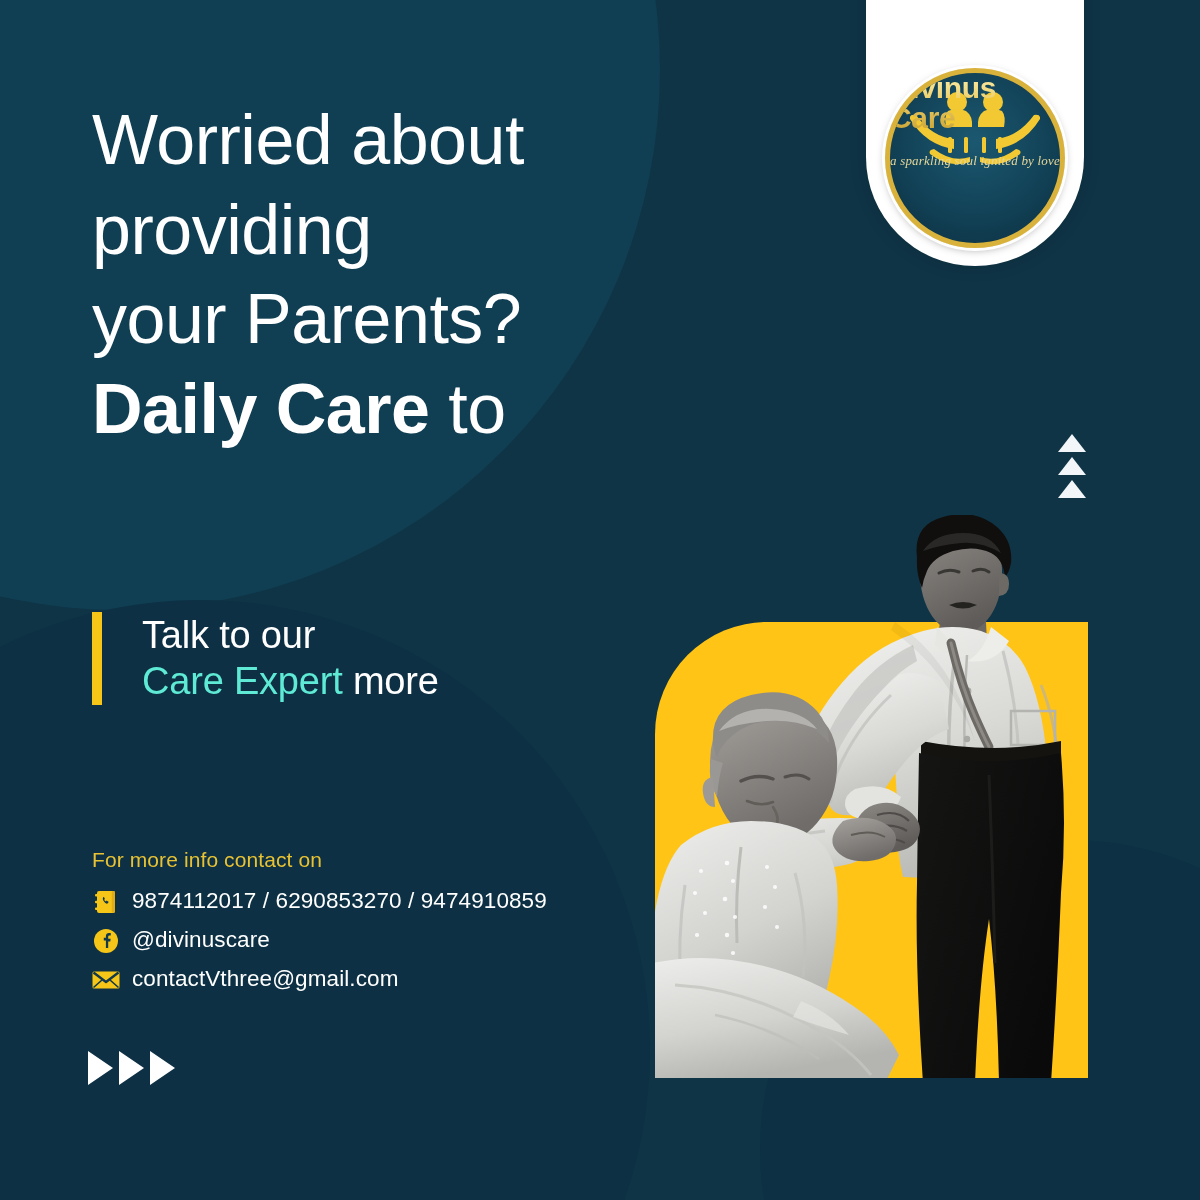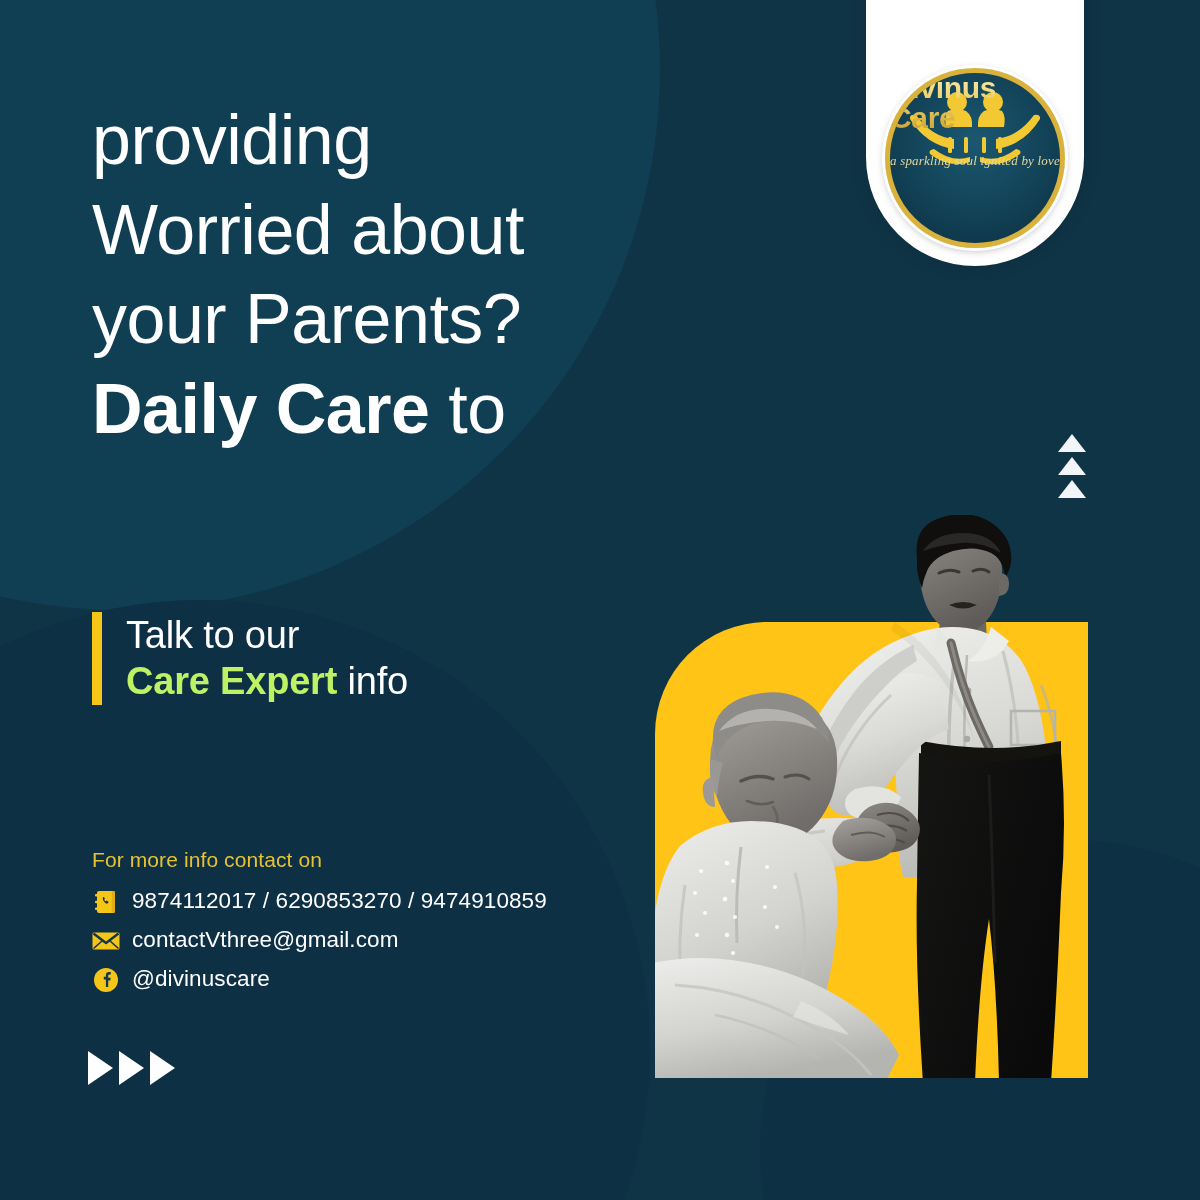--- a/index.html
+++ b/index.html
@@ -108,22 +108,23 @@
   }
   .sub-bar {
     width:10px; height:93px;
     background:#f5c518;
     flex:0 0 auto;
     margin-right:24px;
   }
   .sub-lines {
     font-size:38px; line-height:1.22; color:#ffffff; font-weight:400;
     letter-spacing:-0.2px;
-  }
-  .sub-lines .accent { color:#bef264;font-weight:bold; }
+    margin-left:16px;
+  }
+  .sub-lines .accent { color:#5eead4; }
 
   
   .contact-block { position:absolute; left:92px; top:848px; }
   .contact-title {
     color:#e8c232; font-size:21px; font-weight:normal;
     letter-spacing:0.1px; margin-bottom:16px;
   }
   .contact-row {
     display:flex; 
     margin-bottom:11px;
@@ -209,31 +210,31 @@
             <rect x="72" y="48" width="4" height="16" rx="1.5"></rect>
           </g>
         </svg>
       </div>
       <div class="logo-name">Divinus Care</div>
       <div class="logo-tagline">a sparkling soul ignited by love</div>
     </div>
   </div>
 
   <div class="headline">
+    <div>Worried about</div>
     <div>providing</div>
-    <div>Worried about</div>
     <div>your Parents?</div>
     <div><span class="strong">Daily Care</span><span> to</span></div>
   </div>
 
   <div class="sub-block">
     <div class="sub-bar"></div>
     <div class="sub-lines">
       <div>Talk to our</div>
-      <div><span class="accent">Care Expert</span><span> info</span></div>
+      <div><span class="accent">Care Expert</span><span> more</span></div>
     </div>
   </div>
 
   <div class="contact-block">
     <div class="contact-title">For more info contact on</div>
 
     <div class="contact-row">
       <span class="ic">
         <svg width="26" height="26" viewBox="0 0 26 26" xmlns="http://www.w3.org/2000/svg">
           <rect x="4" y="2" width="18" height="22" rx="2" fill="#f5c518"></rect>
@@ -242,37 +243,37 @@
           <rect x="2" y="18.4" width="4" height="2.6" rx="1" fill="#f5c518"></rect>
           <path d="M10.2 8.6c-.7.7-.6 2 .6 3.7 1.2 1.7 2.6 2.6 3.5 2.3.5-.2.8-.7 1.1-1.2.2-.4.1-.7-.3-.9l-1.2-.7c-.4-.2-.7-.1-.9.2l-.3.4c-.6-.3-1.2-1-1.6-1.7l.4-.3c.3-.2.4-.5.2-.9l-.6-1.2c-.2-.4-.6-.5-.9-.3z" fill="#11384b"></path>
           <rect x="18.8" y="2" width="3.2" height="22" rx="1.4" fill="#e0ad16"></rect>
         </svg>
       </span>
       <span class="txt">9874112017 / 6290853270 / 9474910859</span>
     </div>
 
     <div class="contact-row">
       <span class="ic">
+        <svg width="26" height="26" viewBox="0 0 26 26" xmlns="http://www.w3.org/2000/svg">
+          <circle cx="13" cy="13" r="12" fill="#f5c518"></circle>
+          <path d="M15.2 13.6h2.1l.35-2.9h-2.45V9.0c0-.85.25-1.4 1.45-1.4h1.1V5.05c-.2-.03-.95-.1-1.8-.1-1.8 0-3.05 1.1-3.05 3.15v1.6h-2.1v2.9h2.1v7.45h2.3z" fill="#11384b"></path>
+        </svg>
+      </span>
+      <span class="txt">@divinuscare</span>
+    </div>
+
+    <div class="contact-row">
+      <span class="ic">
         <svg width="28" height="22" viewBox="0 0 28 22" xmlns="http://www.w3.org/2000/svg">
           <rect x="0.5" y="2.5" width="27" height="17" rx="1.5" fill="#f5c518"></rect>
           <path d="M1.5 3.5 L14 13 L26.5 3.5" fill="none" stroke="#11384b" stroke-width="2.4" stroke-linejoin="round"></path>
           <path d="M1.5 18.5 L10 11 M26.5 18.5 L18 11" fill="none" stroke="#11384b" stroke-width="1.6"></path>
         </svg>
       </span>
       <span class="txt">contactVthree@gmail.com</span>
-    </div>
-
-    <div class="contact-row">
-      <span class="ic">
-        <svg width="26" height="26" viewBox="0 0 26 26" xmlns="http://www.w3.org/2000/svg">
-          <circle cx="13" cy="13" r="12" fill="#f5c518"></circle>
-          <path d="M15.2 13.6h2.1l.35-2.9h-2.45V9.0c0-.85.25-1.4 1.45-1.4h1.1V5.05c-.2-.03-.95-.1-1.8-.1-1.8 0-3.05 1.1-3.05 3.15v1.6h-2.1v2.9h2.1v7.45h2.3z" fill="#11384b"></path>
-        </svg>
-      </span>
-      <span class="txt">@divinuscare</span>
     </div>
   </div>
 
   <div class="tri-up-group">
     <span class="tri-up"></span>
     <span class="tri-up"></span>
     <span class="tri-up"></span>
   </div>
 
   <div class="tri-right-group">

